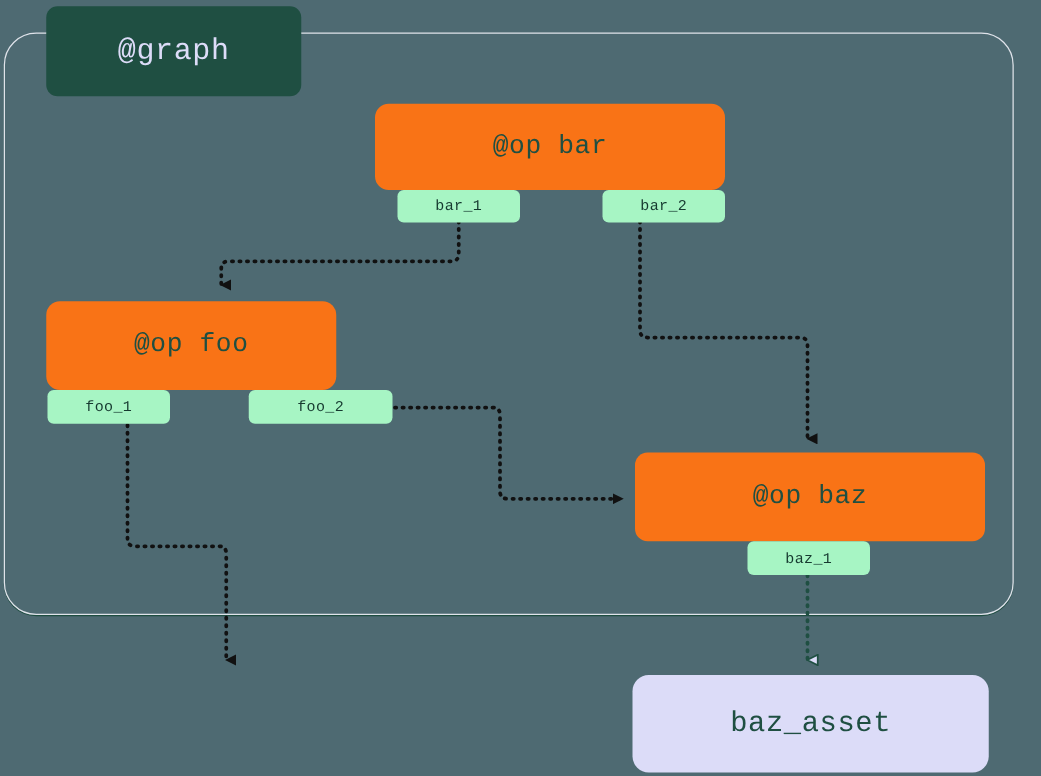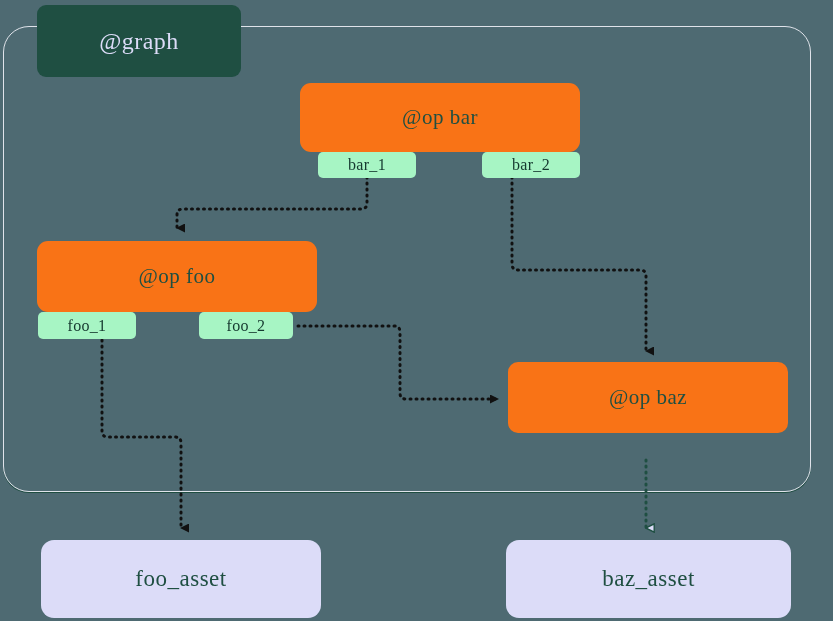--- a/index.html
+++ b/index.html
@@ -7,21 +7,21 @@
     margin: 0;
     padding: 0;
     background: #4e6a72;
   }
   #canvas {
     position: relative;
     width: 833px;
     height: 621px;
     background: #4e6a72;
     overflow: hidden;
-    font-family: Liberation Serif, serif;
+    font-family: Liberation Mono, monospace;
   }
   #edges {
     position: absolute;
     left: 0;
     top: 0;
     width: 833px;
     height: 621px;
     pointer-events: none;
   }
   .node {
@@ -57,21 +57,21 @@
     letter-spacing: 0.5px;
   }
   
   .pill {
     display: flex;
     align-items: center;
     justify-content: center;
     background: #a7f5c4;
     color: #15392f;
     border-radius: 5px;
-    font-size: 16px;
+    font-size: 12px;
     letter-spacing: 0.3px;
   }
   
   .asset-box {
     display: flex;
     align-items: center;
     justify-content: center;
     background: #dcdcf8;
     color: #1f4f42;
     border-radius: 13px;
@@ -109,22 +109,22 @@
 
     <path d="M646,460 L646,528" fill="none" stroke="#1f4f42" stroke-width="3" stroke-dasharray="1 5" stroke-linecap="round" marker-end="url(#arrow-down-hollow)"></path>
   </svg>
 
   <div class="node graph-label" style="left:37px; top:5px; width:204px; height:72px;">@graph</div>
 
   <div class="node op-box" style="left:300px; top:83px; width:280px; height:69px;">@op bar</div>
   <div class="node pill" style="left:318px; top:152px; width:98px; height:26px;">bar_1</div>
   <div class="node pill" style="left:463px; top:152px; width:98px; height:26px;margin-left:19px;">bar_2</div>
 
-  <div class="node op-box" style="left:37px; top:241px; width:280px; height:71px;">@op foo</div>
+  <div class="node op-box" style="left:37px; top:241px; width:232px; height:71px;">@op foo</div>
   <div class="node pill" style="left:38px; top:312px; width:98px; height:27px;">foo_1</div>
-  <div class="node pill" style="left:199px; top:312px; width:94px; height:27px;">foo_2</div>
+  <div class="node pill" style="left:199px; top:312px; width:115px; height:27px;">foo_2</div>
 
   <div class="node op-box" style="left:508px; top:362px; width:280px; height:71px;border-radius:10px;">@op baz</div>
+  <div class="node pill" style="left:598px; top:433px; width:98px; height:27px;">baz_1</div>
 
-  <div class="node asset-box" style="left:41px; top:540px; width:280px; height:78px;">foo_asset</div>
   <div class="node asset-box" style="left:506px; top:540px; width:285px; height:78px;">baz_asset</div>
 
 </div>
 
 </body></html>

